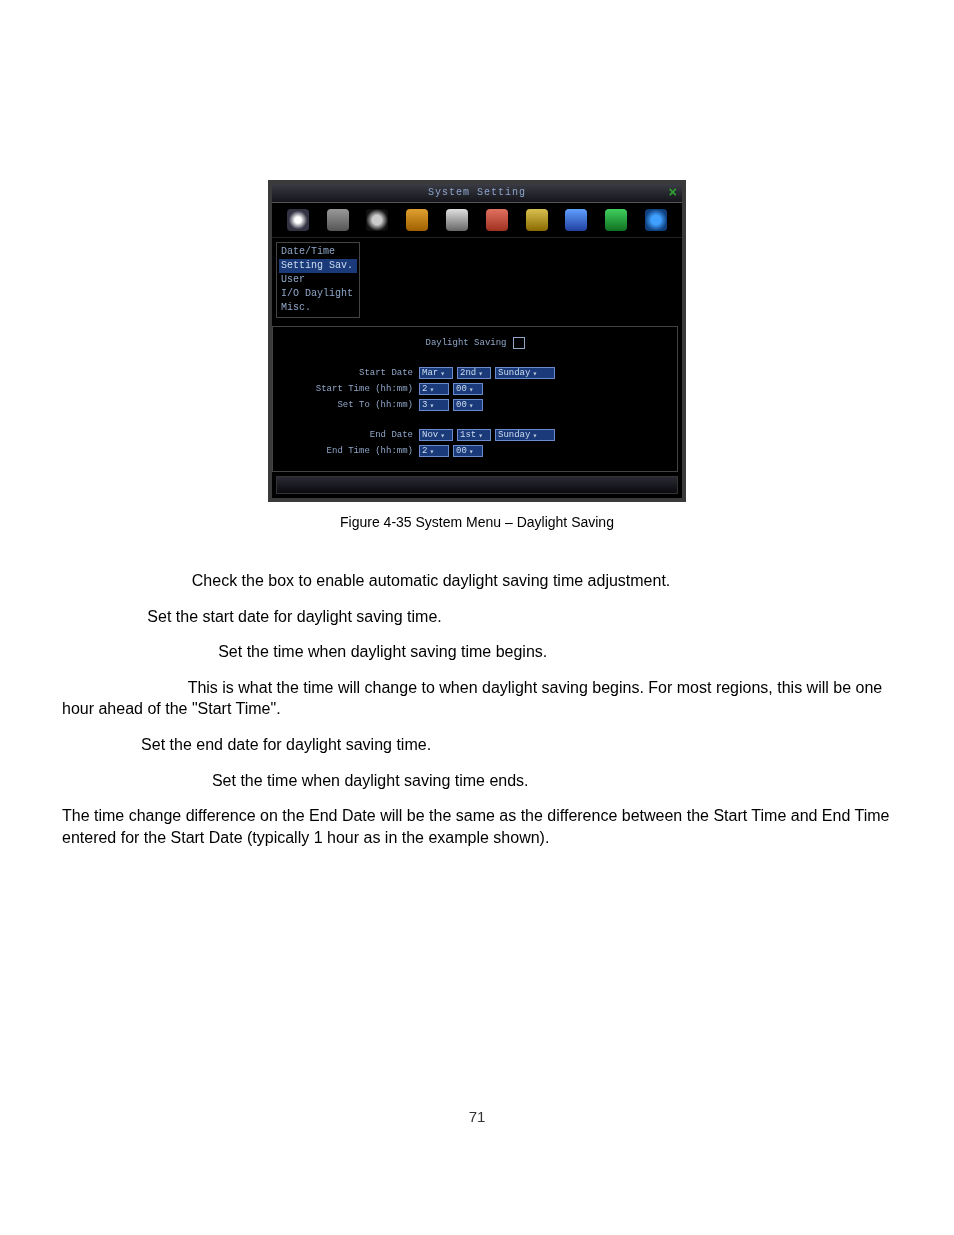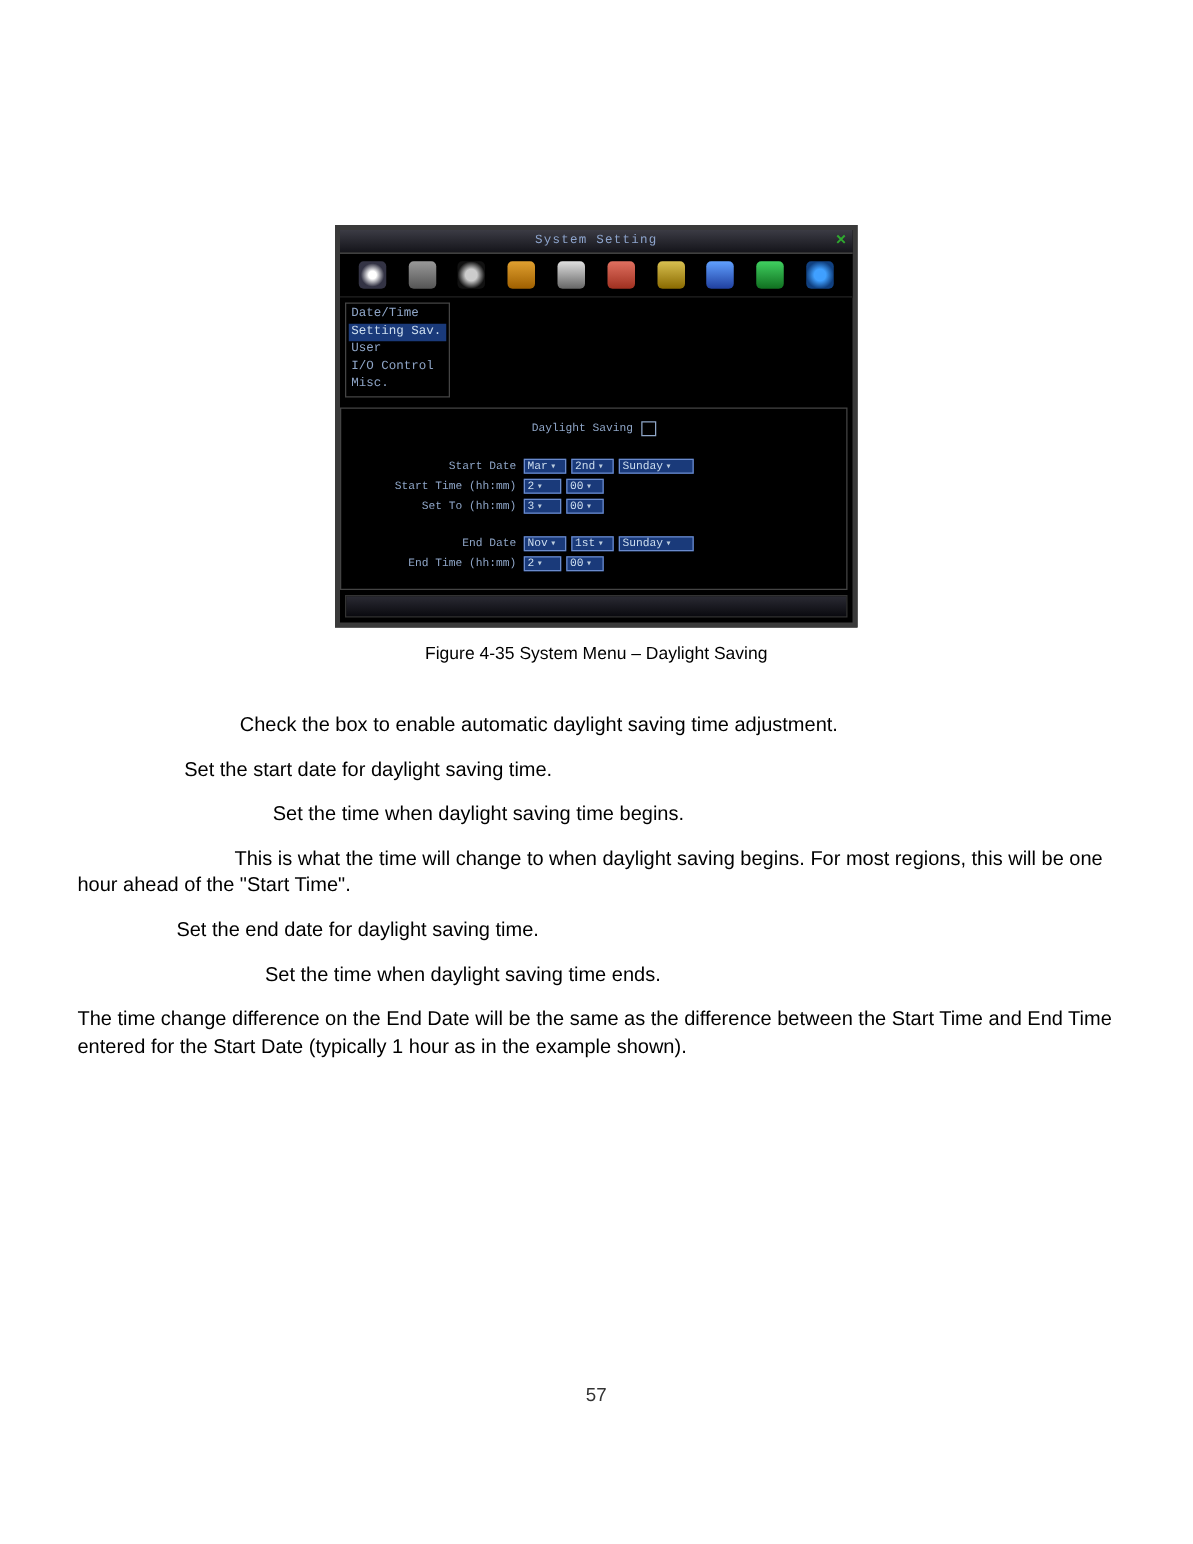--- a/index.html
+++ b/index.html
@@ -115,21 +115,21 @@
     <span class="ic7"></span>
     <span class="ic8"></span>
     <span class="ic9"></span>
     <span class="ic10"></span>
   </div>
   <div class="body">
     <div class="side" id="sidebar">
           <div>Date/Time</div>
           <div class="sel">Setting Sav.</div>
           <div>User</div>
-          <div>I/O Control</div>
+          <div>I/O Daylight</div>
           <div>Misc.</div>
         </div>
     <div class="pane">
       <div class="row" style="justify-content:center;margin-bottom:18px">
         <span class="lbl" style="width:auto;text-align:right;margin-right:6px">Daylight Saving</span>
         <span class="chk"></span>
       </div>
       <div id="rows1">
             <div class="row">
               <span class="lbl">Start Date</span>
@@ -208,15 +208,15 @@
 <div id="paras">
       <p class="para"><span class="bold-run" style="color: rgb(255, 255, 255);">Daylight Saving:</span> Check the box to enable automatic daylight saving time adjustment.</p>
       <p class="para"><span class="bold-run" style="color: rgb(255, 255, 255);">Start Date:</span> Set the start date for daylight saving time.</p>
       <p class="para"><span class="bold-run" style="color: rgb(255, 255, 255);">Start Time (hh:mm):</span> Set the time when daylight saving time begins.</p>
       <p class="para"><span class="bold-run" style="color: rgb(255, 255, 255);">Set To (hh:mm):</span> This is what the time will change to when daylight saving begins. For most regions, this will be one hour ahead of the "Start Time".</p>
       <p class="para"><span class="bold-run" style="color: rgb(255, 255, 255);">End Date:</span> Set the end date for daylight saving time.</p>
       <p class="para"><span class="bold-run" style="color: rgb(255, 255, 255);">End Time (hh:mm):</span> Set the time when daylight saving time ends.</p>
     </div>
 <p class="para">The time change difference on the End Date will be the same as the difference between the Start Time and End Time entered for the Start Date (typically 1 hour as in the example shown).</p>
 
-<div class="footer">57</div>
+<div class="footer">71</div>
 
 </div>
 
 </body></html>

